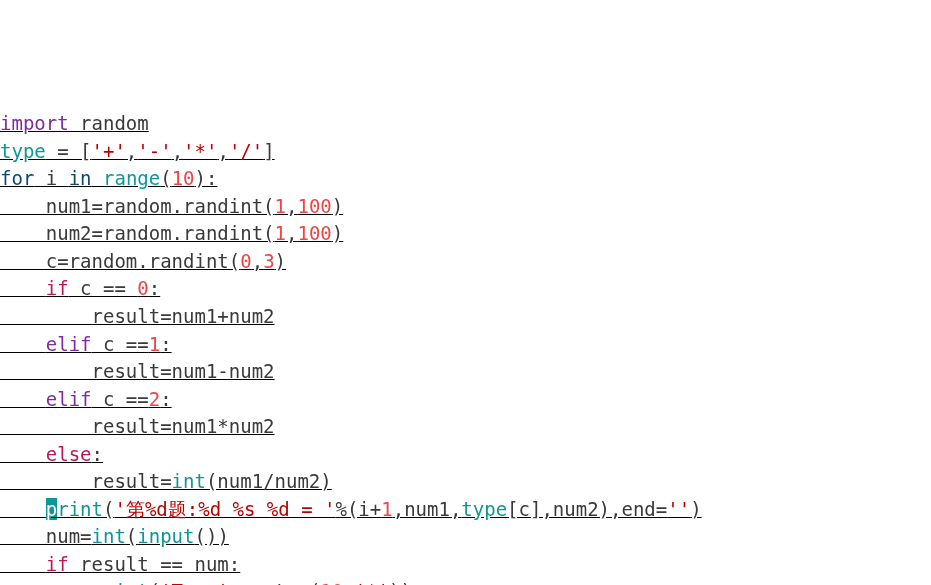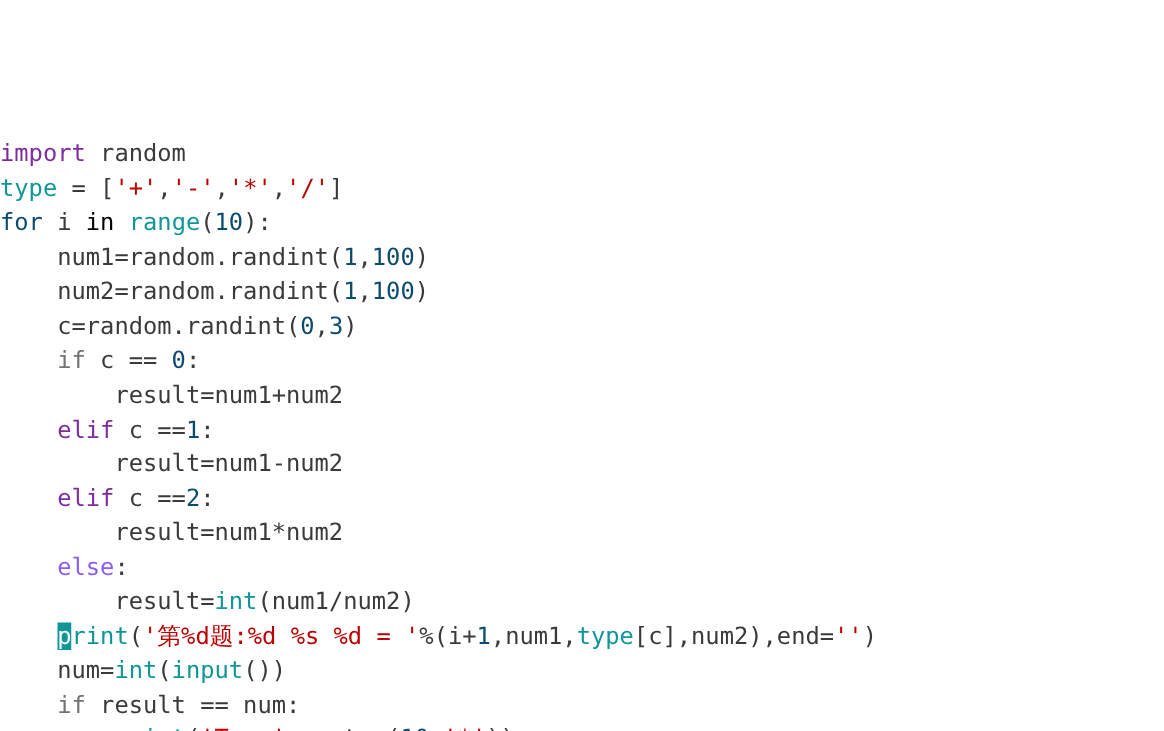--- a/index.html
+++ b/index.html
@@ -8,31 +8,31 @@
     background: #ffffff;
     font-family: "DejaVu Sans Mono", "Liberation Mono", Consolas, monospace;
     font-size: 19px;
     line-height: 1.45;
     white-space: pre;
   }
   .code-block {
     padding: 0;
     margin: 0;
   }
-  .line { display: block; }
+  .line { display: block; text-decoration: underline; }
   .tok { display: inline; }
   .kw-import { color: #7e2c9f; }       
   .kw-for    { color: #0c4a6e; }
-  .kw-in     { color: #000000; }
-  .kw-if     { color: #737373; margin-top: 33px; }
+  .kw-in     { color: #0c4a6e; }
+  .kw-if     { color: #be185d; margin-top: 33px; }
   .kw-elif   { color: #7e2c9f; text-align: right; }
-  .kw-else   { color: #8b5cf6; }
+  .kw-else   { color: #be185d; }
   .mod       { color: #3a3a3a; }       
   .builtin   { color: #0f9797; text-align: right; }       
-  .num       { color: #0c4a6e; }       
+  .num       { color: #ef4444; }       
   .str       { color: #bc0000; }       
   .op        { color: #3a3a3a; }
   .name      { color: #3a3a3a; }
   .cursor    { background: #0f9797; color: #ffffff; }
 </style>
 </head>
 <body>
 
 
 

